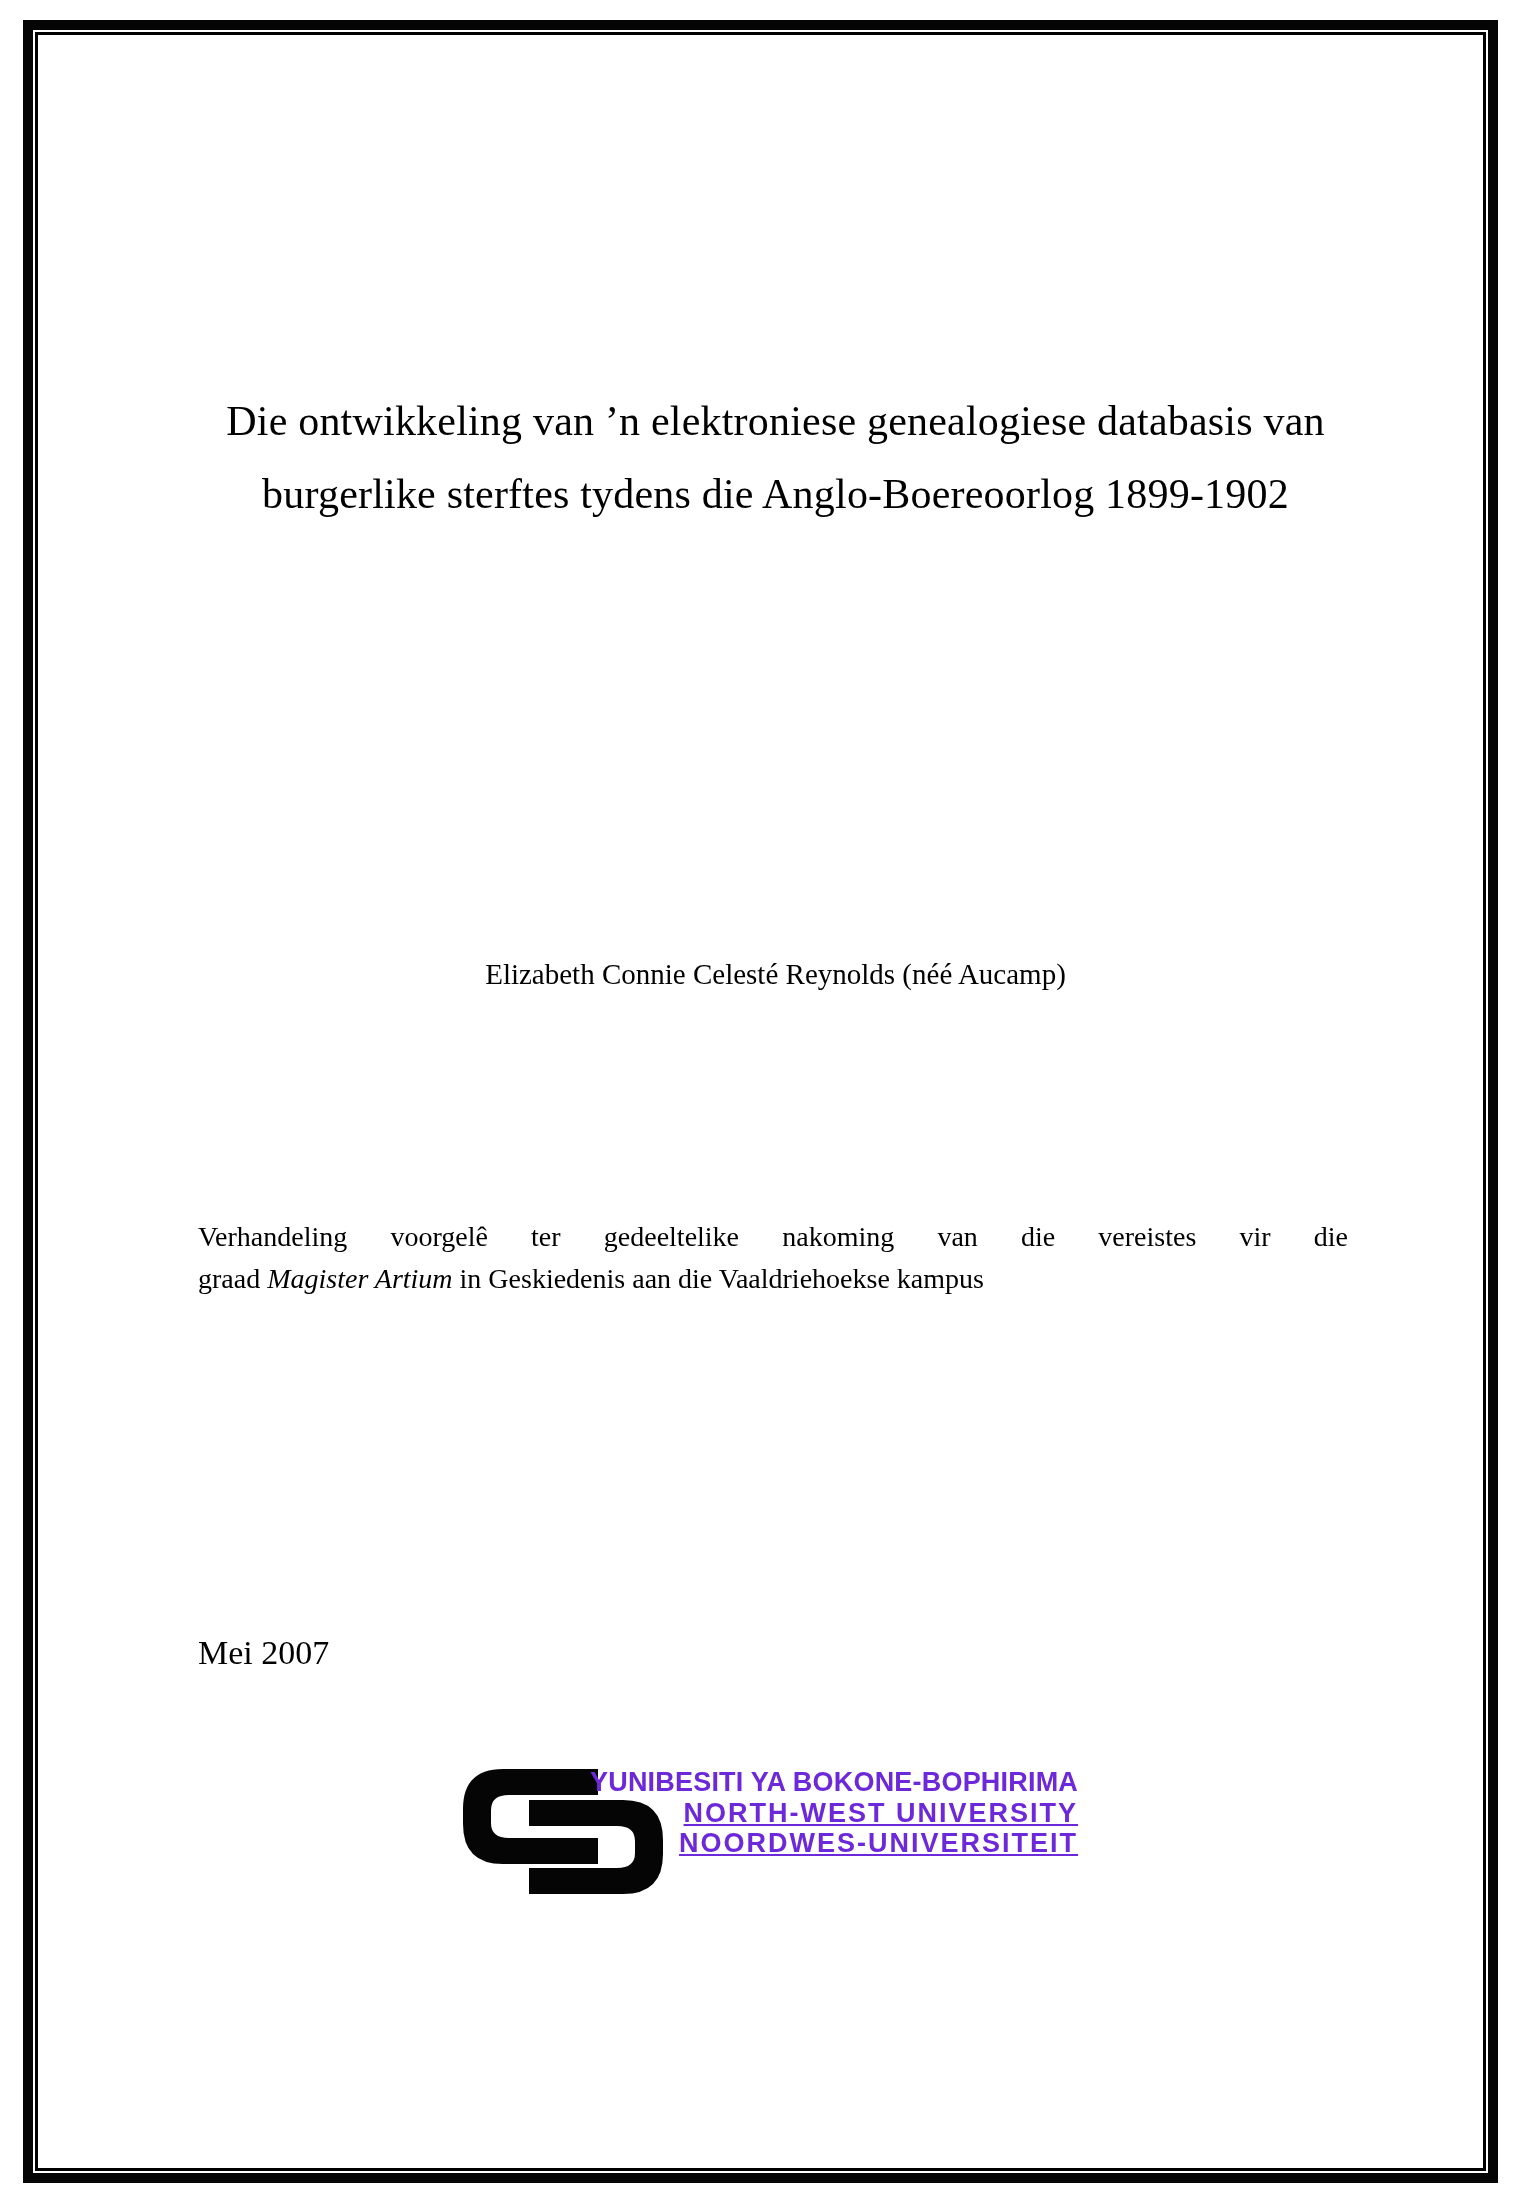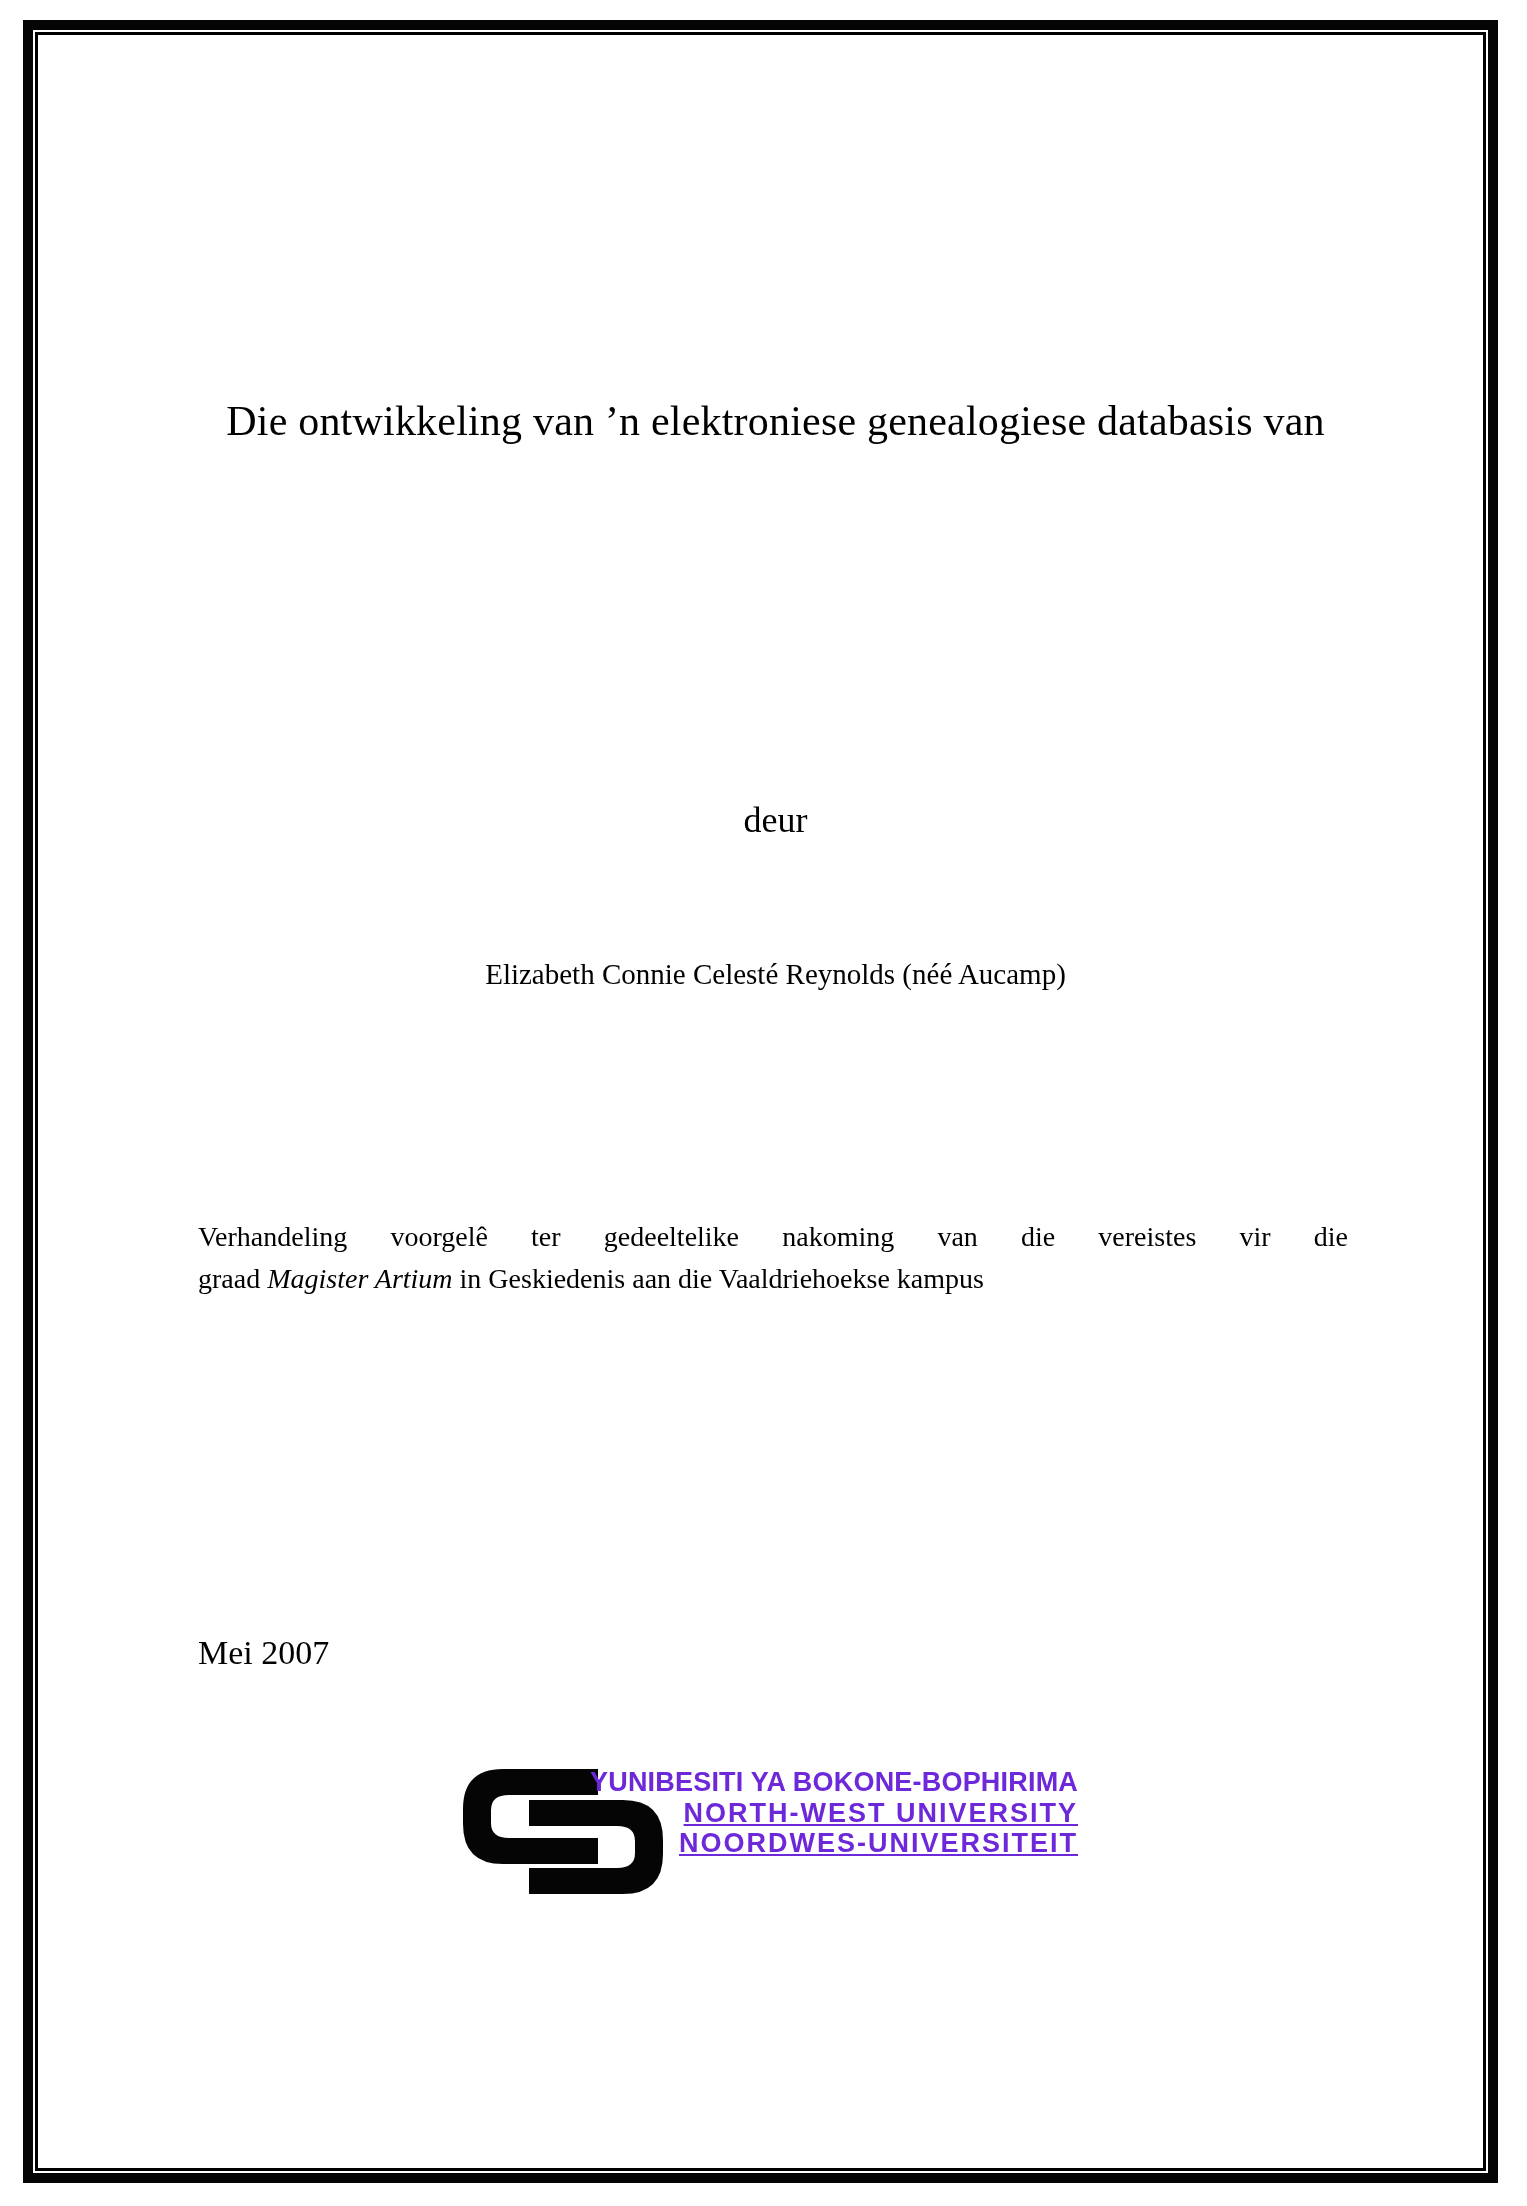--- a/index.html
+++ b/index.html
@@ -100,23 +100,23 @@
 </head>
 <body>
 
 <div class="page">
   <div class="frame-outer">
     <div class="frame-inner">
       <div class="content">
 
         <div class="centered thesis-title">
           <div>Die ontwikkeling van ’n elektroniese genealogiese databasis van</div>
+          <div>burgerlike sterftes tydens die Anglo-Boereoorlog 1899-1902</div>
         </div>
 
-        <div class="centered byline">deur</div>
 
         <div class="centered author-name">Elizabeth Connie Celesté Reynolds (néé Aucamp)</div>
 
         <div class="statement">
           <div class="justified">Verhandeling voorgelê ter gedeeltelike nakoming van die vereistes vir die</div>
           <div><span>graad </span><span class="italic">Magister Artium</span><span> in Geskiedenis aan die Vaaldriehoekse kampus</span></div>
         </div>
 
         <div class="supervisor">
           <div>Mei 2007</div>

